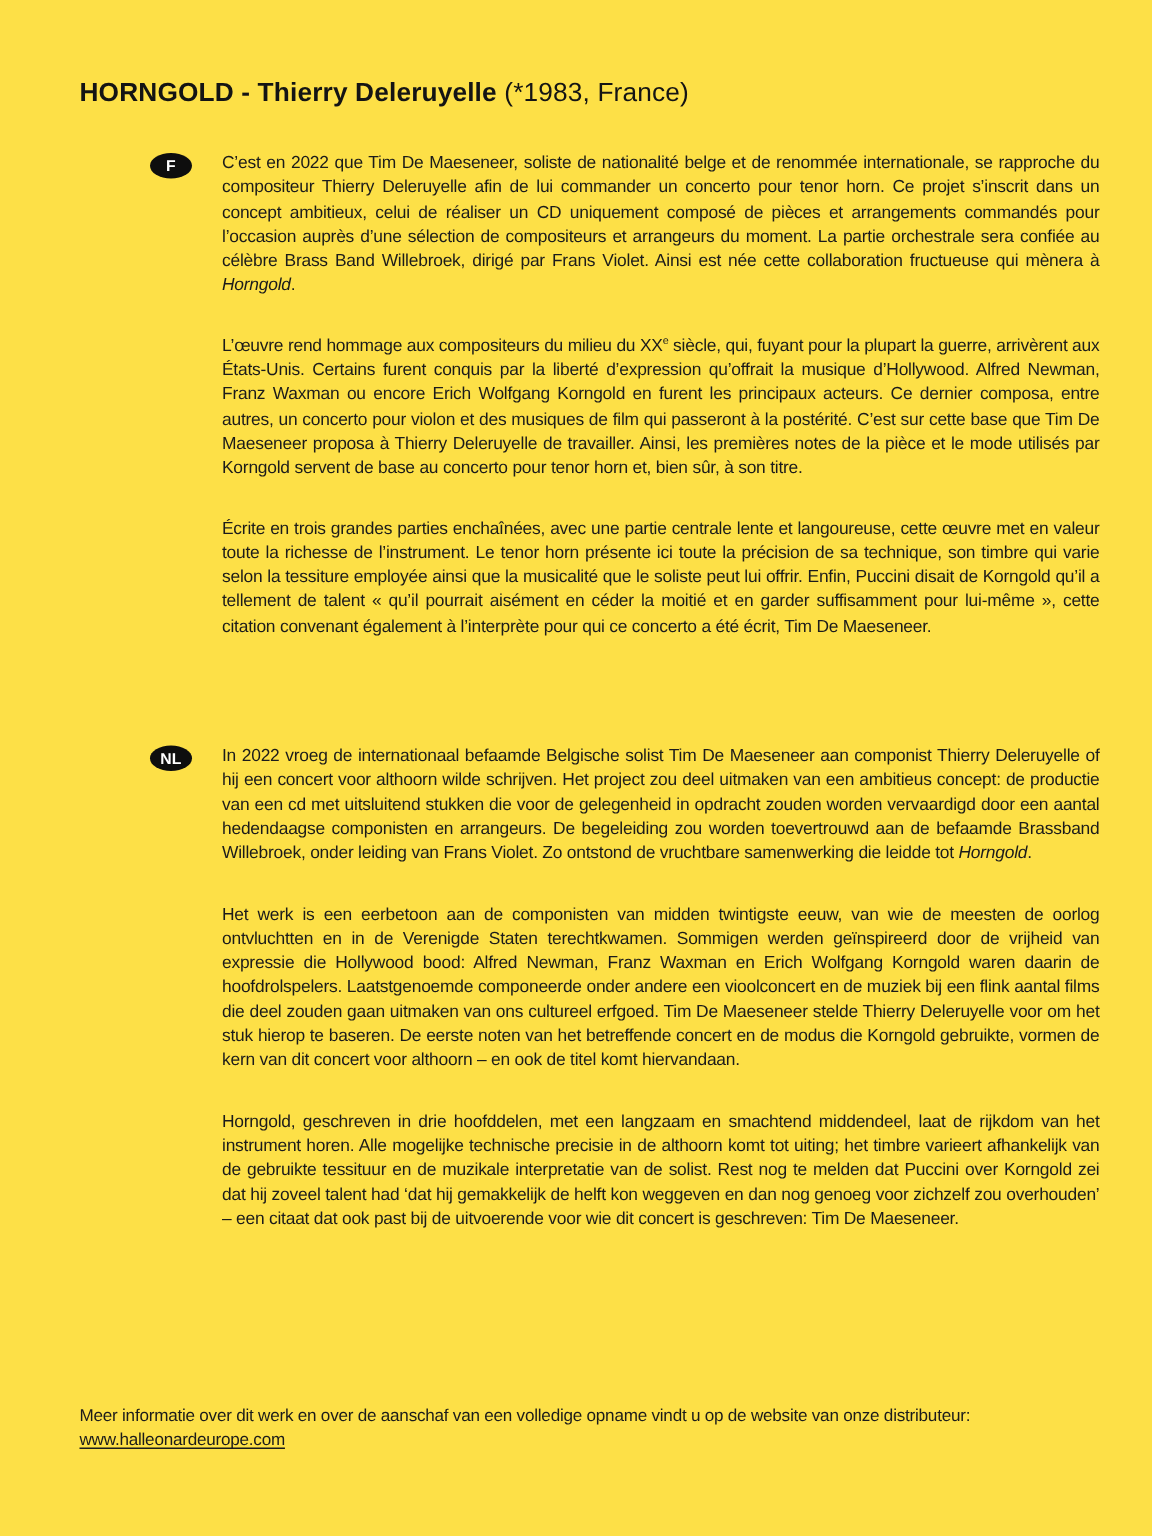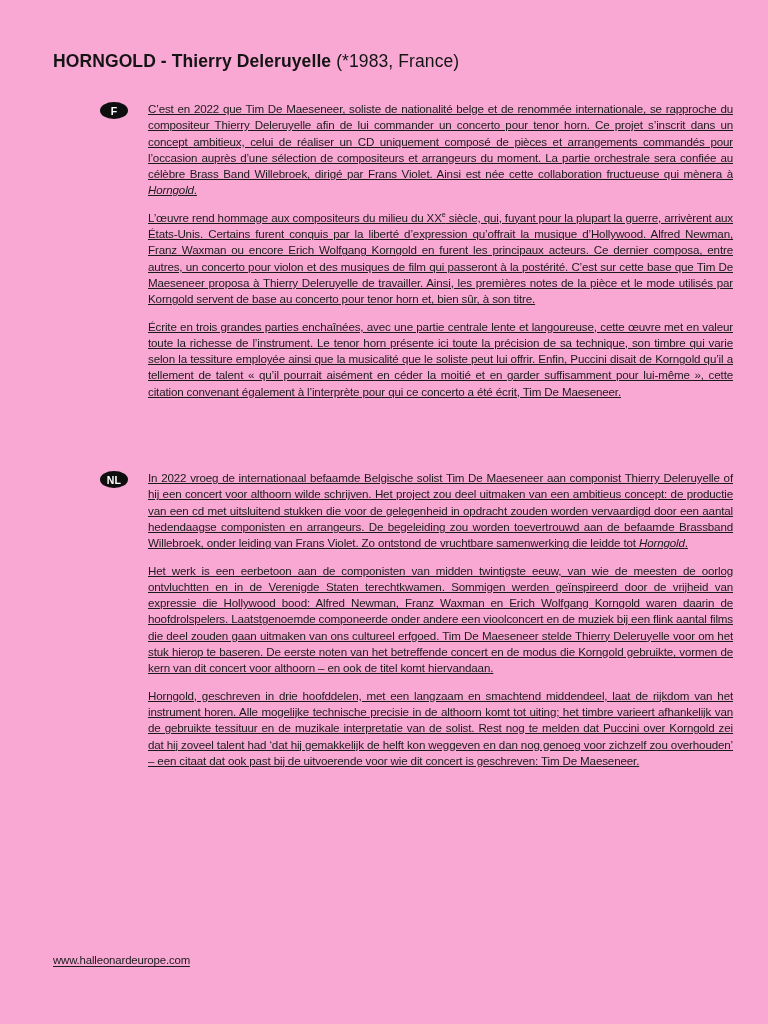--- a/index.html
+++ b/index.html
@@ -6,21 +6,21 @@
   html, body { background:#ffffff; }
   body {
     width:768px; height:1024px;
     font-family:"Liberation Sans", sans-serif;
     color:#1a1a1a;
     position:relative;
     overflow:hidden;
   }
   .page {
     position:absolute; inset:0;
-    background:#f9a8d4;
+    background:#fde047;
   }
   .title {
     position:absolute; left:53px; top:51px;
     font-size:17.5px; letter-spacing:0.1px; color:#141414;
     white-space:nowrap;
   }
   .title .t-bold { font-weight:700; }
   .title .t-reg  { font-weight:400; }
 
   .sections {
@@ -29,29 +29,29 @@
   .section-row { display:flex; gap:20px; }
   .section-row + .section-row { margin-top:70px; }
 
   .lang-badge {
     flex:0 0 28px; width:28px; height:17px; margin-top:1px;
     background:#0e0e0e; color:#ffffff;
     border-radius:50%;
     display:flex; align-items:center; justify-content:center;
     font-size:10.5px; font-weight:700; letter-spacing:0.2px;
   }
-  .text-col { flex:1; min-width:0;text-decoration:underline; }
+  .text-col { flex:1; min-width:0; }
 
   .para {
     font-size:11.6px; line-height:16.3px;
     letter-spacing:-0.15px;
     text-align:justify;
     color:#1b1b1b;
   }
-  .para + .para { margin-top:11px; }
+  .para + .para { margin-top:24px; }
   .para em { font-style:italic; }
   .para sup { font-size:0.62em; vertical-align:super; line-height:0; }
 
   .footer {
     position:absolute; left:53px; top:936px; width:682px;
     font-size:11.4px; line-height:16.2px; letter-spacing:-0.15px;
     color:#1b1b1b;
   }
   .footer p + p { margin-top:0; }
   .footer a {
@@ -79,16 +79,16 @@
         <div class="lang-badge" style="background: rgb(14, 14, 14); color: rgb(255, 255, 255);">NL</div>
         <div class="text-col">
           <p class="para"><span>In 2022 vroeg de internationaal befaamde Belgische solist Tim De Maeseneer aan componist Thierry Deleruyelle of hij een concert voor althoorn wilde schrijven. Het project zou deel uitmaken van een ambitieus concept: de productie van een cd met uitsluitend stukken die voor de gelegenheid in opdracht zouden worden vervaardigd door een aantal hedendaagse componisten en arrangeurs. De begeleiding zou worden toevertrouwd aan de befaamde Brassband Willebroek, onder leiding van Frans Violet. Zo ontstond de vruchtbare samenwerking die leidde tot </span><em>Horngold</em><span>.</span></p>
           <p class="para"><span>Het werk is een eerbetoon aan de componisten van midden twintigste eeuw, van wie de meesten de oorlog ontvluchtten en in de Verenigde Staten terechtkwamen. Sommigen werden geïnspireerd door de vrijheid van expressie die Hollywood bood: Alfred Newman, Franz Waxman en Erich Wolfgang Korngold waren daarin de hoofdrolspelers. Laatstgenoemde componeerde onder andere een vioolconcert en de muziek bij een flink aantal films die deel zouden gaan uitmaken van ons cultureel erfgoed. Tim De Maeseneer stelde Thierry Deleruyelle voor om het stuk hierop te baseren. De eerste noten van het betreffende concert en de modus die Korngold gebruikte, vormen de kern van dit concert voor althoorn – en ook de titel komt hiervandaan.</span></p>
           <p class="para"><span>Horngold, geschreven in drie hoofddelen, met een langzaam en smachtend middendeel, laat de rijkdom van het instrument horen. Alle mogelijke technische precisie in de althoorn komt tot uiting; het timbre varieert afhankelijk van de gebruikte tessituur en de muzikale interpretatie van de solist. Rest nog te melden dat Puccini over Korngold zei dat hij zoveel talent had ‘dat hij gemakkelijk de helft kon weggeven en dan nog genoeg voor zichzelf zou overhouden’ – een citaat dat ook past bij de uitvoerende voor wie dit concert is geschreven: Tim De Maeseneer.</span></p>
         </div>
       </div>
     </div>
 
   <div class="footer">
-    <p><br><a href="#">www.halleonardeurope.com</a></p>
+    <p><span>Meer informatie over dit werk en over de aanschaf van een volledige opname vindt u op de website van onze distributeur:</span><br><a href="#">www.halleonardeurope.com</a></p>
   </div>
 
 </div>
 
 </body></html>

